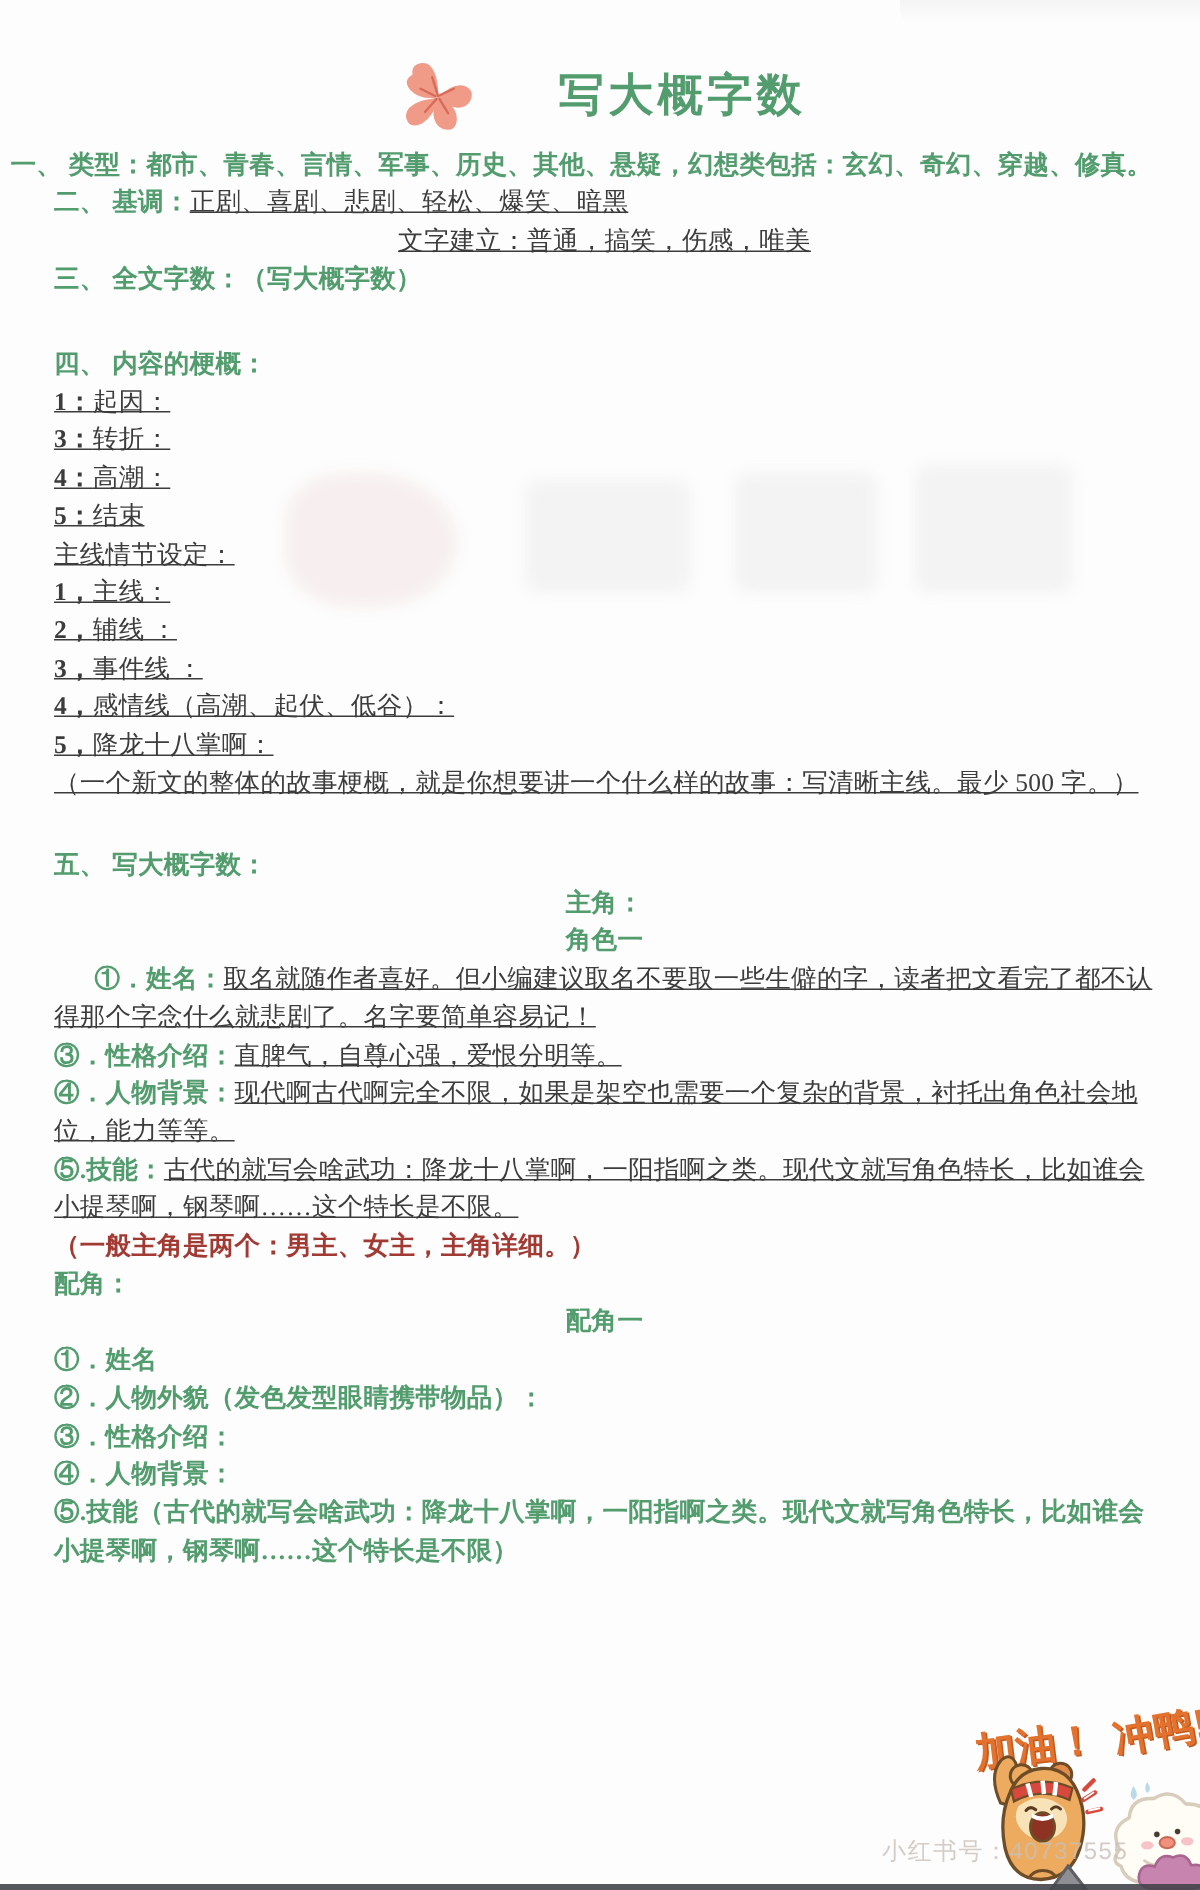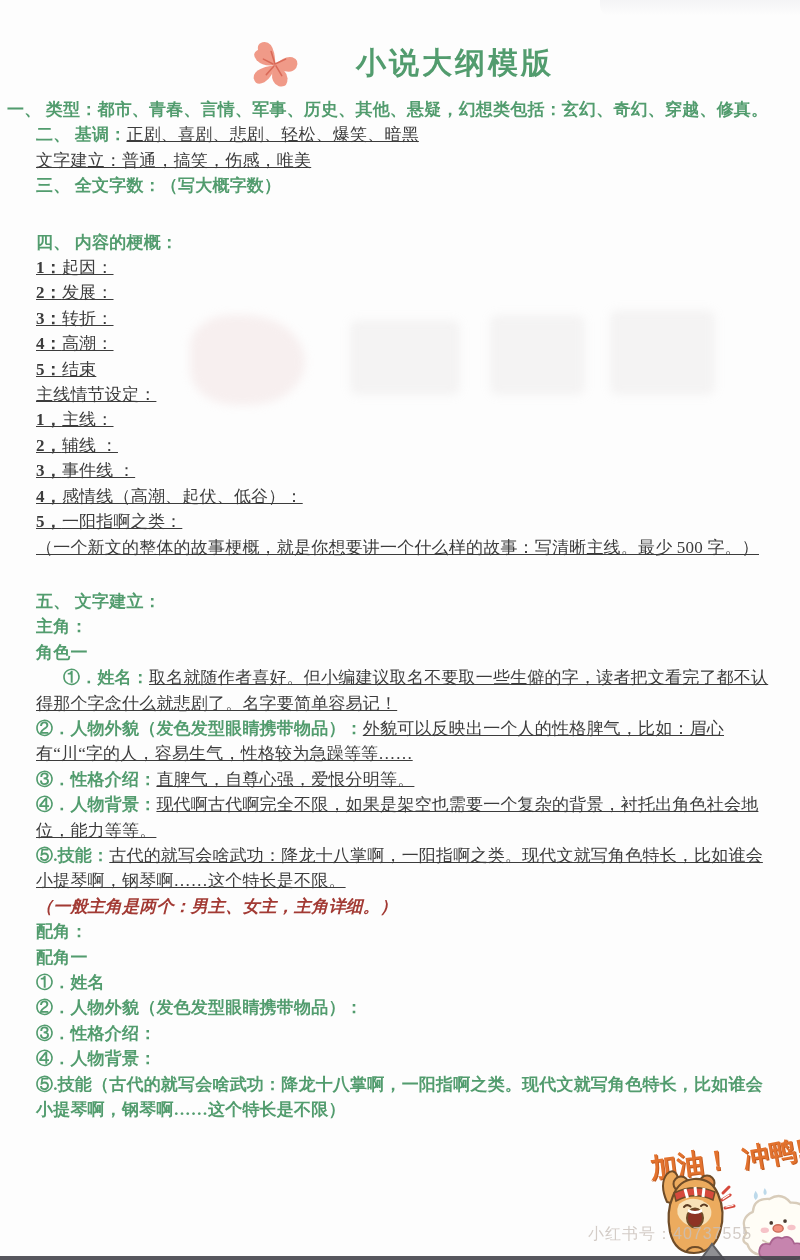--- a/index.html
+++ b/index.html
@@ -21,24 +21,24 @@
   .page-title{
     color:var(--green);font-size:30px;font-weight:700;letter-spacing:3px;
   }
   .doc{
     position:absolute;top:97px;left:36px;right:30px;
     font-size:17px;line-height:25.4px;color:var(--body);
     letter-spacing:.2px;
   }
   .doc p{margin:0;padding:0;}
   .hang{padding-left:29px;text-indent:-29px;}
-  .indent1{padding-left:29px;}
+  .indent1{padding-left:29px;text-align:center;}
   .firstindent{text-indent:27px;}
   .seg-green{color:var(--green);}
-  .seg-red{color:var(--red);font-style:italic;}
+  .seg-red{color:var(--red);}
   .seg-black{color:var(--body);text-decoration:underline;}
   .seg-bold{font-weight:700;}
   .ghost{position:absolute;pointer-events:none;}
   .ghost .blob{position:absolute;background:rgba(200,193,193,.16);filter:blur(5px);border-radius:8px;}
   .ghost .blob.pink{background:rgba(233,204,204,.28);border-radius:40% 60% 55% 45%;}
   .sticker{position:absolute;right:-6px;bottom:0;width:256px;height:140px;z-index:3;}
   .cheer{
     position:absolute;font-family:"Liberation Sans","DejaVu Sans",sans-serif;
     font-weight:900;font-size:27px;color:var(--orange);
     text-shadow:1px 1px 0 #c25a1e, -1px -1px 0 #fff;
@@ -76,53 +76,51 @@
         <path d="M30 36 Q18 38 11 31 Q5 24 13 20 Q21 18 27 28 Z"></path>
       </g>
       <g stroke="#d96a58" stroke-width="1.6" fill="none" stroke-linecap="round">
         <path d="M30 35 L26 22"></path>
           <path d="M30 35 L41 30"></path>
           <path d="M31 37 L37 47"></path>
         <path d="M29 37 L21 46"></path>
           <path d="M28 35 L18 30"></path>
       </g>
     </svg>
-    <span class="page-title">小说大纲模版</span>
+    <span class="page-title">写大概字数</span>
   </div>
 
   <div class="ghost" style="left:190px;top:305px;width:540px;height:110px;">
     <div class="blob pink" style="left:0;top:10px;width:115px;height:90px;"></div>
     <div class="blob" style="left:160px;top:15px;width:110px;height:75px;"></div>
     <div class="blob" style="left:300px;top:10px;width:95px;height:80px;"></div>
     <div class="blob" style="left:420px;top:5px;width:105px;height:85px;"></div>
   </div>
 
   <div class="doc">
       <p class="line hang"><span class="seg-green seg-bold">一、 类型：都市、青春、言情、军事、历史、其他、悬疑，幻想类包括：玄幻、奇幻、穿越、修真。</span></p>
       <p class="line"><span class="seg-green seg-bold">二、 基调：</span><span class="seg-black">正剧、喜剧、悲剧、轻松、爆笑、暗黑</span></p>
       <p class="line indent1"><span class="seg-black">文字建立：普通，搞笑，伤感，唯美</span></p>
       <p class="line"><span class="seg-green seg-bold">三、 全文字数：（写大概字数）</span></p>
       <p class="line" style="margin-top: 31px;"><span class="seg-green seg-bold">四、 内容的梗概：</span></p>
       <p class="line"><span class="seg-black seg-bold">1：</span><span class="seg-black">起因：</span></p>
-      <p class="line"><span class="seg-black seg-bold">2：</span><span class="seg-black">发展：</span></p>
       <p class="line"><span class="seg-black seg-bold">3：</span><span class="seg-black">转折：</span></p>
       <p class="line"><span class="seg-black seg-bold">4：</span><span class="seg-black">高潮：</span></p>
       <p class="line"><span class="seg-black seg-bold">5：</span><span class="seg-black">结束</span></p>
       <p class="line"><span class="seg-black">主线情节设定：</span></p>
       <p class="line"><span class="seg-black seg-bold">1，</span><span class="seg-black">主线：</span></p>
       <p class="line"><span class="seg-black seg-bold">2，</span><span class="seg-black">辅线  ：</span></p>
       <p class="line"><span class="seg-black seg-bold">3，</span><span class="seg-black">事件线 ：</span></p>
       <p class="line"><span class="seg-black seg-bold">4，</span><span class="seg-black">感情线（高潮、起伏、低谷）：</span></p>
-      <p class="line"><span class="seg-black seg-bold">5，</span><span class="seg-black">一阳指啊之类：</span></p>
+      <p class="line"><span class="seg-black seg-bold">5，</span><span class="seg-black">降龙十八掌啊：</span></p>
       <p class="line"><span class="seg-black">（一个新文的整体的故事梗概，就是你想要讲一个什么样的故事：写清晰主线。最少 500 字。）</span></p>
-      <p class="line" style="margin-top: 29px;"><span class="seg-green seg-bold">五、 文字建立：</span></p>
+      <p class="line" style="margin-top: 29px;"><span class="seg-green seg-bold">五、 写大概字数：</span></p>
       <p class="line indent1"><span class="seg-green seg-bold">主角：</span></p>
       <p class="line indent1"><span class="seg-green seg-bold">角色一</span></p>
       <p class="line firstindent"><span class="seg-green seg-bold">①．姓名：</span><span class="seg-black">取名就随作者喜好。但小编建议取名不要取一些生僻的字，读者把文看完了都不认得那个字念什么就悲剧了。名字要简单容易记！</span></p>
-      <p class="line"><span class="seg-green seg-bold">②．人物外貌（发色发型眼睛携带物品）：</span><span class="seg-black">外貌可以反映出一个人的性格脾气，比如：眉心有“川“字的人，容易生气，性格较为急躁等等……</span></p>
       <p class="line"><span class="seg-green seg-bold">③．性格介绍：</span><span class="seg-black">直脾气，自尊心强，爱恨分明等。</span></p>
       <p class="line"><span class="seg-green seg-bold">④．人物背景：</span><span class="seg-black">现代啊古代啊完全不限，如果是架空也需要一个复杂的背景，衬托出角色社会地位，能力等等。</span></p>
       <p class="line"><span class="seg-green seg-bold">⑤.技能：</span><span class="seg-black">古代的就写会啥武功：降龙十八掌啊，一阳指啊之类。现代文就写角色特长，比如谁会小提琴啊，钢琴啊……这个特长是不限。</span></p>
       <p class="line"><span class="seg-red seg-bold">（一般主角是两个：男主、女主，主角详细。）</span></p>
       <p class="line"><span class="seg-green seg-bold">配角：</span></p>
       <p class="line indent1"><span class="seg-green seg-bold">配角一</span></p>
       <p class="line"><span class="seg-green seg-bold">①．姓名</span></p>
       <p class="line"><span class="seg-green seg-bold">②．人物外貌（发色发型眼睛携带物品）：</span></p>
       <p class="line"><span class="seg-green seg-bold">③．性格介绍：</span></p>
       <p class="line"><span class="seg-green seg-bold">④．人物背景：</span></p>

